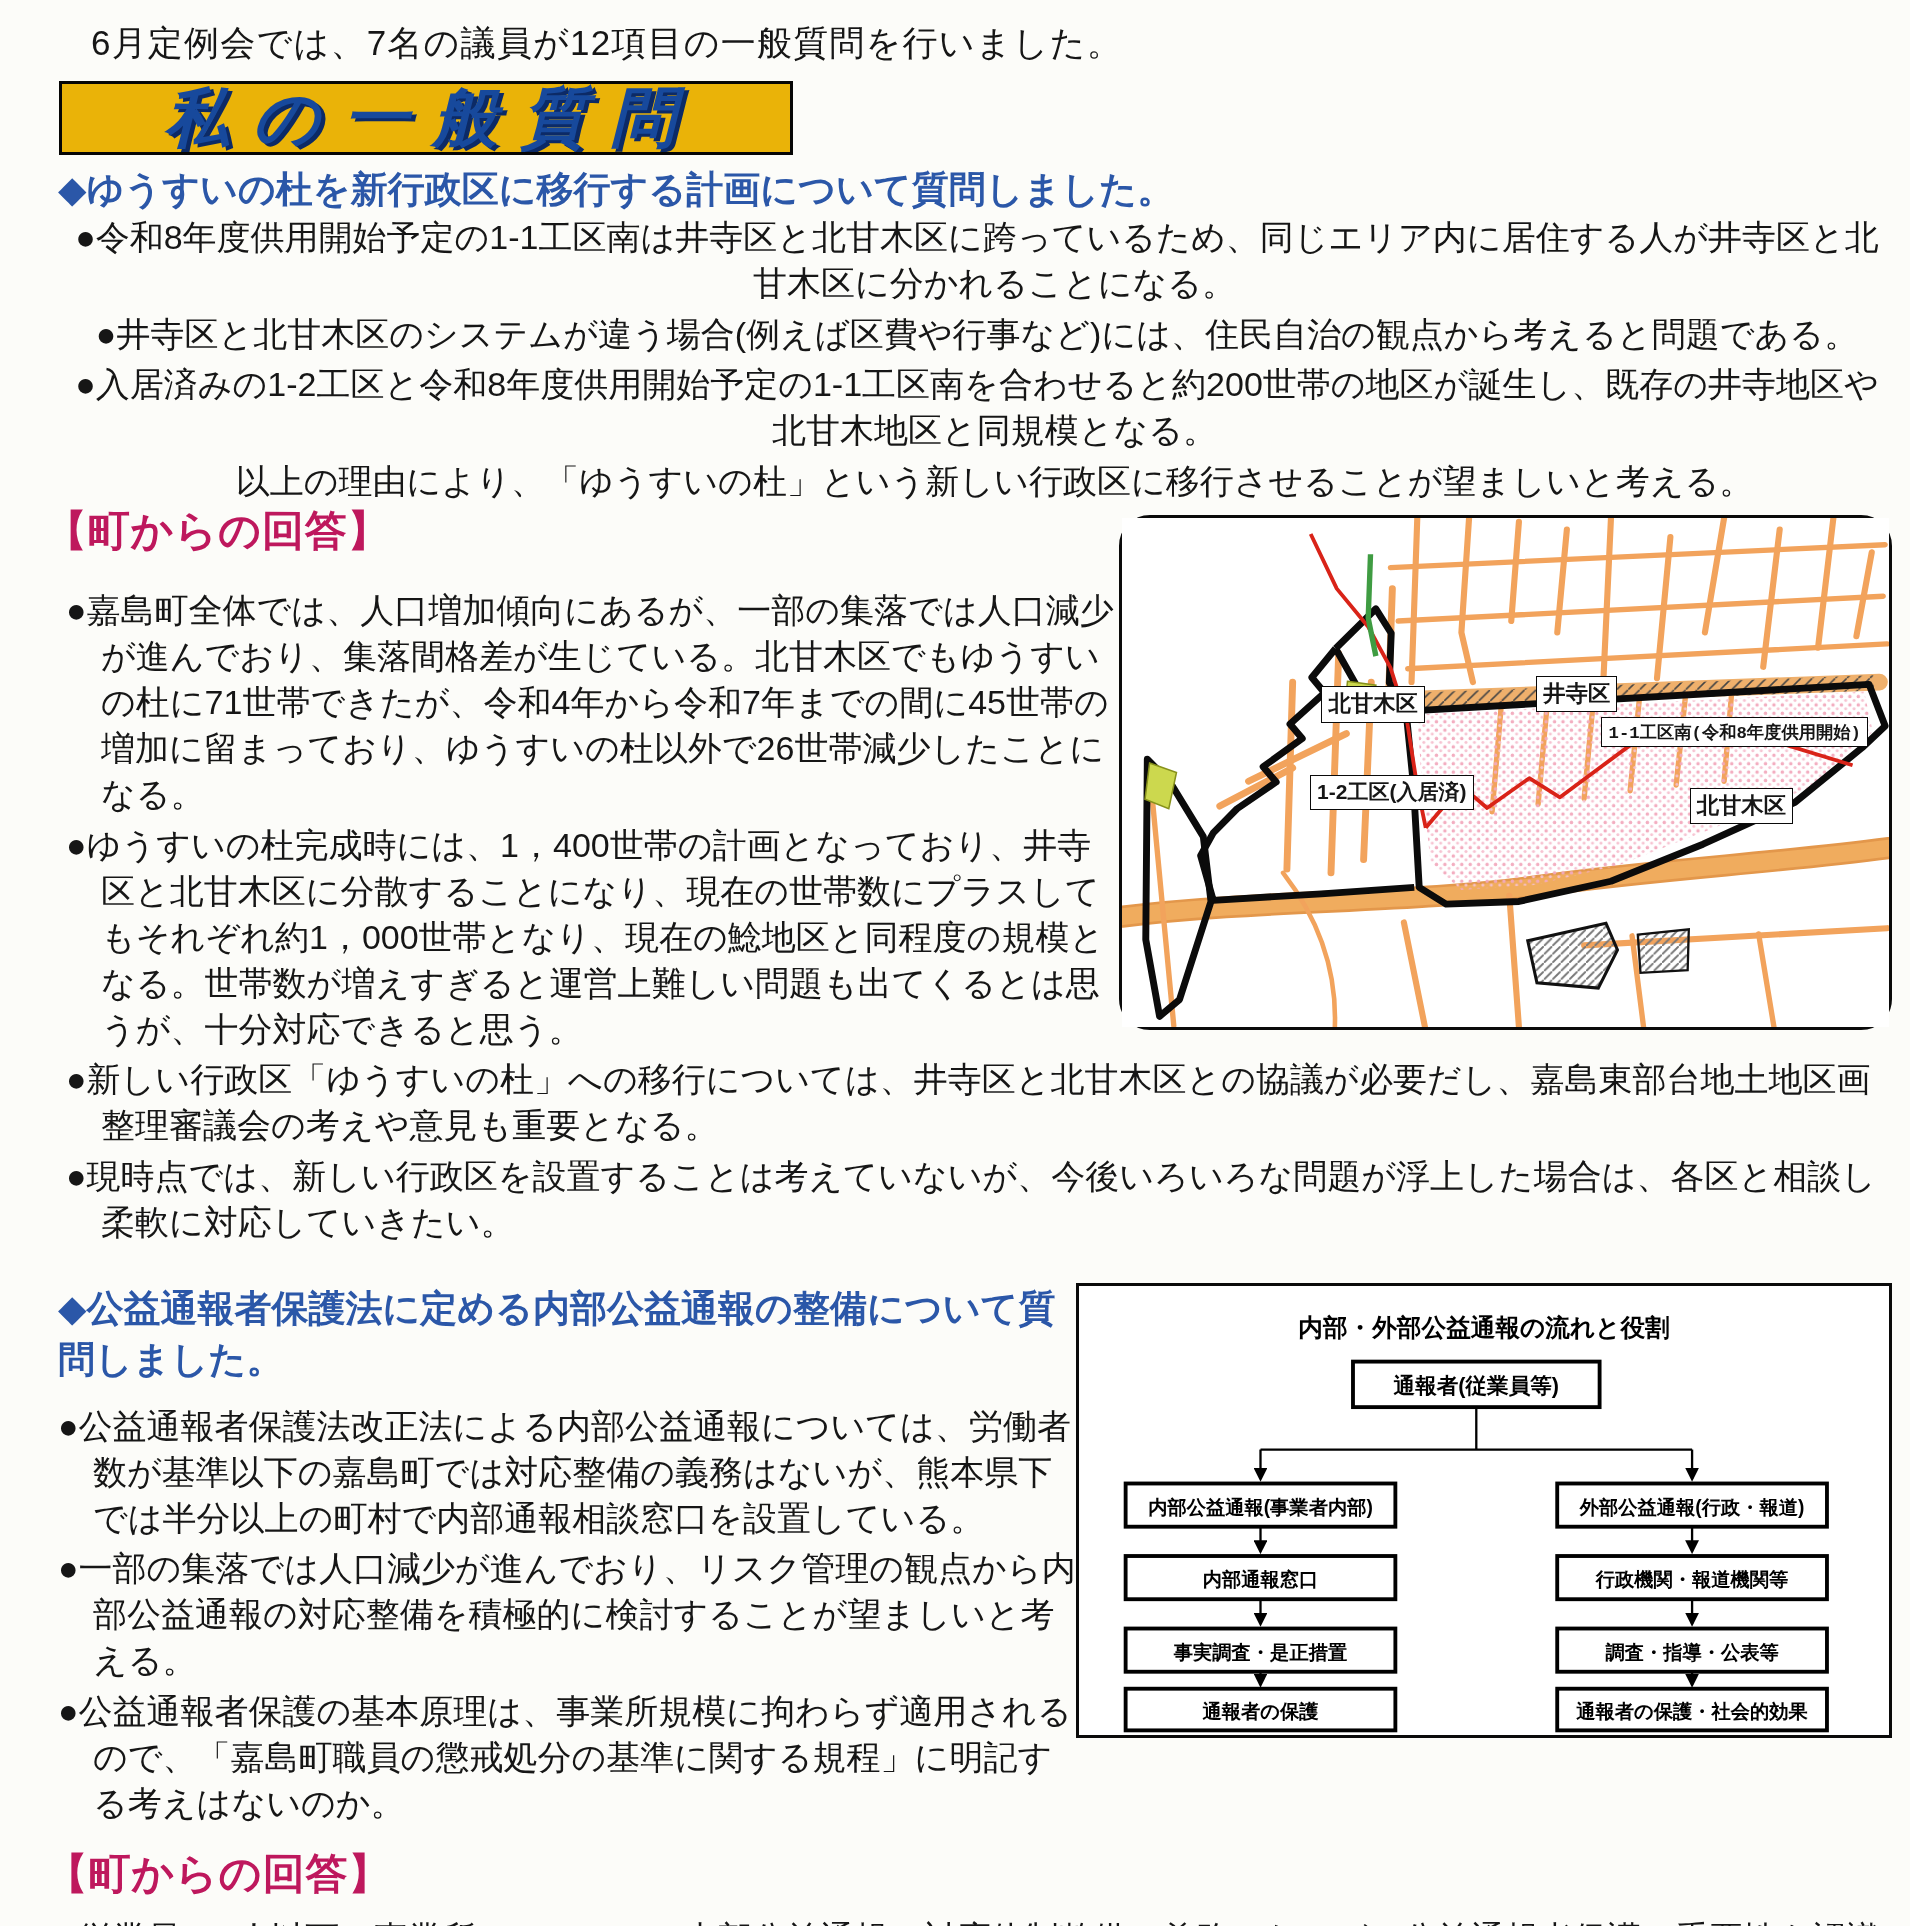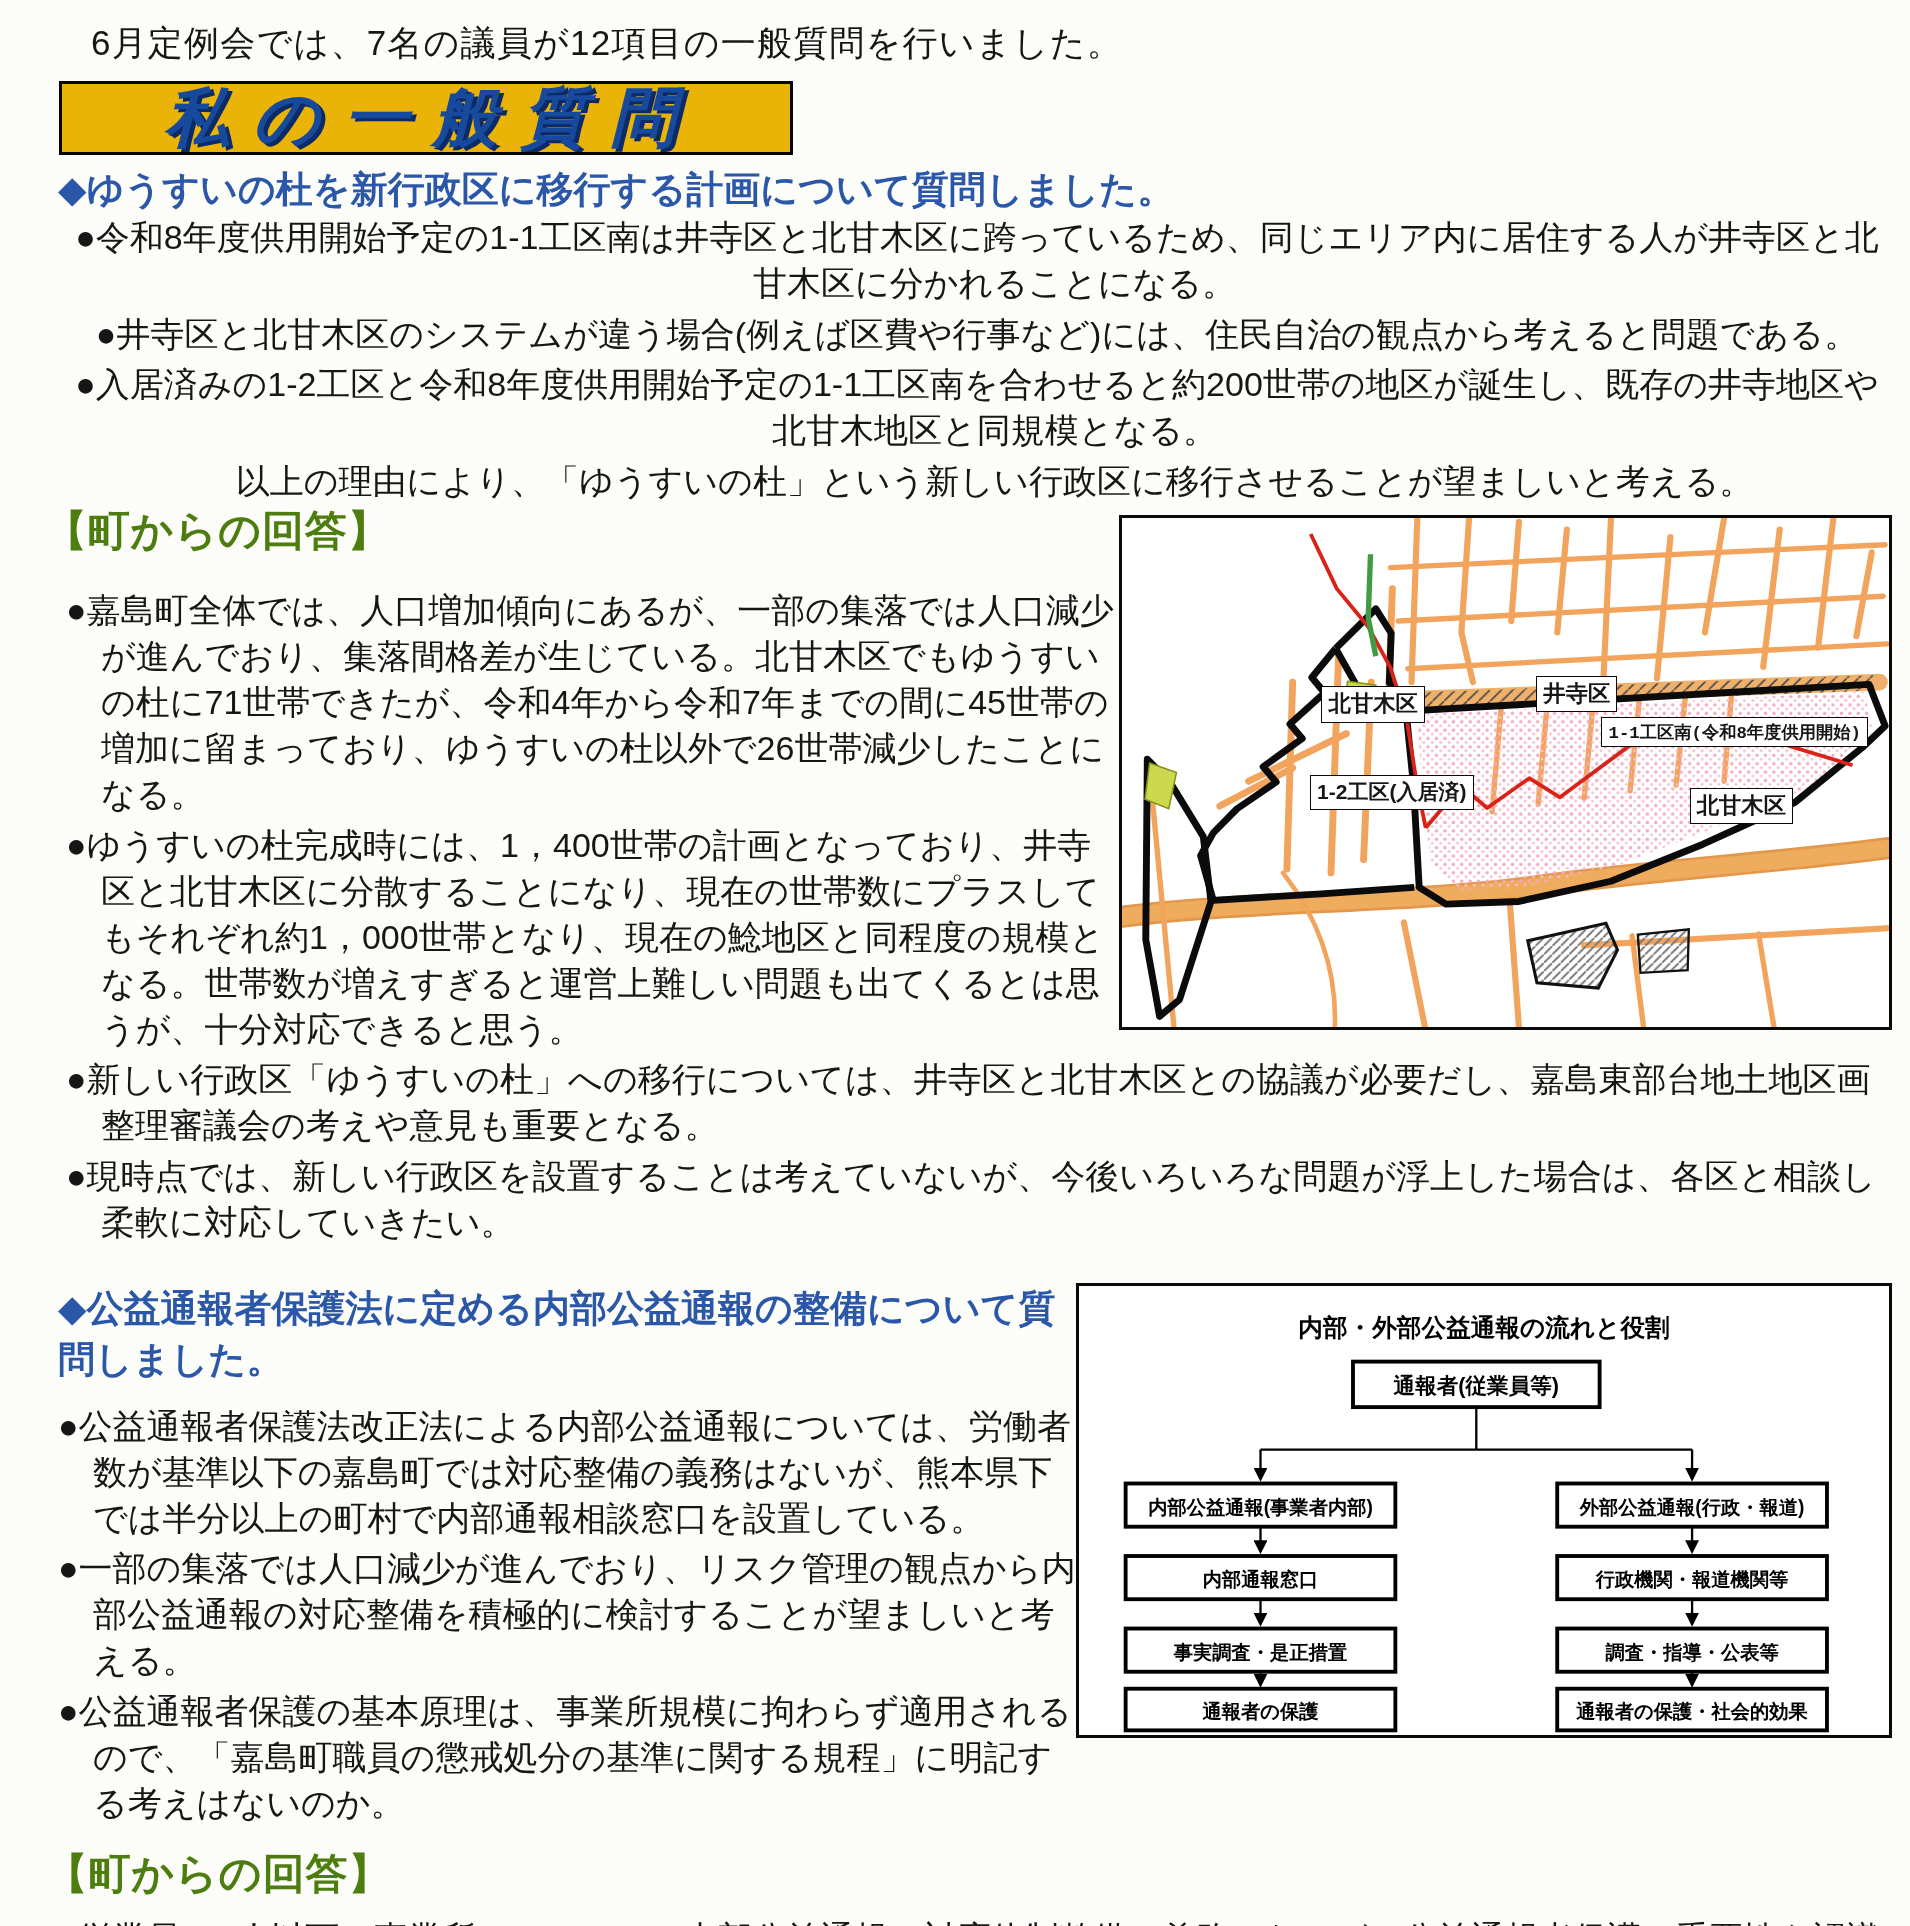--- a/index.html
+++ b/index.html
@@ -21,21 +21,21 @@
   .banner1 span{
     font-size:65px;font-weight:bold;font-style:italic;color:#17499c;
     letter-spacing:24px;text-shadow:3.9px 3.1px 0 #0c2a66;white-space:nowrap;text-indent:11.6px;
   }
   .h1{font-weight:bold;color:#2b57a8;}
   .h1s1{position:absolute;left:58px;top:165px;width:1826px;font-size:37px;}
 
   
   .qb{font-size:34px;line-height:46px;padding-left:35px;text-indent:-35px;margin-bottom:4.6px;}
   .concl{font-size:34px;line-height:46px;padding-left:35px;}
-  .alabel{font-size:42px;font-weight:bold;color:#4d7c0f;letter-spacing:0.8px;}
+  .alabel{font-size:42px;font-weight:bold;color:#be185d;letter-spacing:0.8px;}
 
   .s1q{position:absolute;left:66px;top:214px;width:1822px;text-align:center;}
   .al1{position:absolute;left:45px;top:503px;}
   .s1a{position:absolute;left:66px;top:515px;width:1826px;}
   .s1a .first{margin-top:72px;}
 
   
   .mapfig{
     float:right;width:773px;height:515px;margin:0 0 0 21.6px;
     border:3.1px solid #0a0a0a;box-sizing:border-box;background:#fff;position:relative;
@@ -79,21 +79,21 @@
   <div class="s1q">
     <div class="qb">●令和8年度供用開始予定の1-1工区南は井寺区と北甘木区に跨っているため、同じエリア内に居住する人が井寺区と北甘木区に分かれることになる。</div>
     <div class="qb">●井寺区と北甘木区のシステムが違う場合(例えば区費や行事など)には、住民自治の観点から考えると問題である。</div>
     <div class="qb">●入居済みの1-2工区と令和8年度供用開始予定の1-1工区南を合わせると約200世帯の地区が誕生し、既存の井寺地区や北甘木地区と同規模となる。</div>
     <div class="concl">以上の理由により、「ゆうすいの杜」という新しい行政区に移行させることが望ましいと考える。</div>
   </div>
 
   <div class="alabel al1">【町からの回答】</div>
 
   <div class="s1a">
-    <figure class="mapfig" style="margin-block:0;margin-inline:0 0;">
+    <figure class="mapfig" style="margin-block:0;margin-inline:0 0;border-radius:31px;">
       <svg viewBox="0 0 2000 1334" preserveAspectRatio="none">
         <defs>
           <pattern id="pinkdots" width="22" height="22" patternUnits="userSpaceOnUse">
             <circle cx="6" cy="6" r="4.5" fill="#f2a9bd"></circle>
               <circle cx="17" cy="16" r="4" fill="#f6c0cf"></circle>
           </pattern>
           <pattern id="grayh" width="22" height="22" patternUnits="userSpaceOnUse">
             <path d="M0,22 L22,0" stroke="#777" stroke-width="5"></path>
           </pattern>
           <pattern id="blkh" width="30" height="30" patternUnits="userSpaceOnUse">

